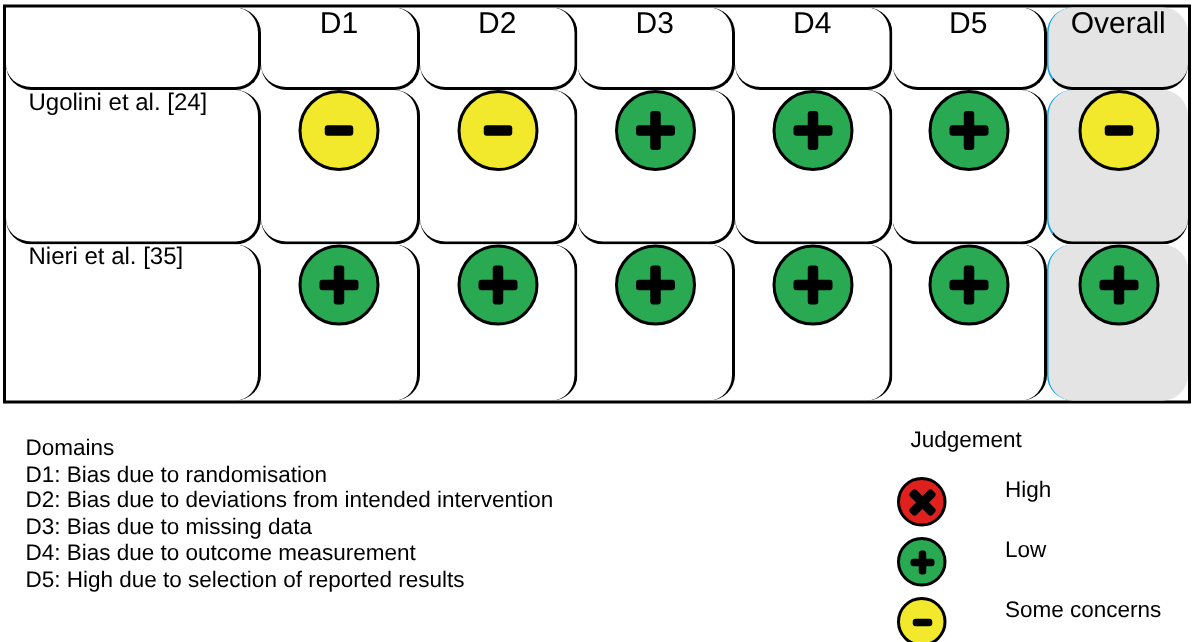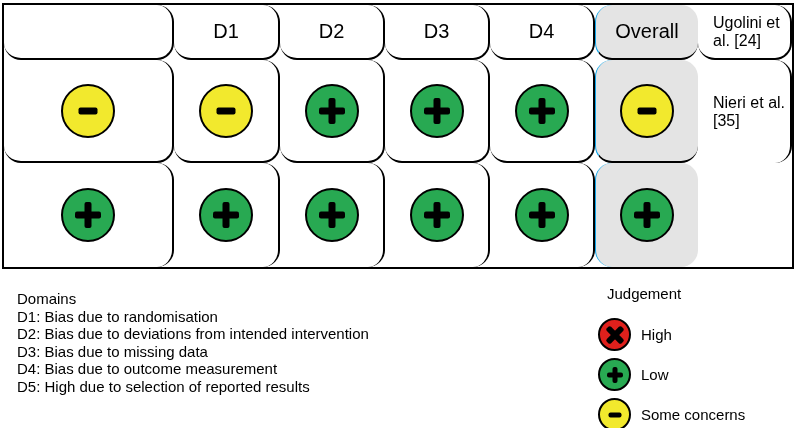--- a/index.html
+++ b/index.html
@@ -16,21 +16,21 @@
     position:absolute;left:2px;top:3px;
     display:grid;
     grid-template-columns:170px 106px 105px 105px 105px 103px 94px;
     grid-template-rows:55px 103px 104px;
     border:2px solid #000;
     background:#fff;
   }
   .cell{
     border-right:2px solid #000;
     border-bottom:2px solid #000;
-    display:flex;align-items:center;justify-content:center;
+    display:flex;align-items:flex-start;justify-content:center;
     box-sizing:border-box;
     border-radius:17px;
   }
   .cell.last-col{border-right:none;}
   .cell.last-row{border-bottom:none;}
   .cell.overall-col{border-left:1px solid #0ea5e9;}
   .header-cell{font-size:20px;}
   .study-cell{justify-content:flex-start;padding-left:15px;font-size:16px;}
   
   .circle{
@@ -57,41 +57,44 @@
   .sm .bar-x2{width:21px;height:6px;transform:translate(-50%,-50%) rotate(-45deg);}
   
   .domains{
     position:absolute;left:17px;top:290px;
     font-size:15px;line-height:17.5px;
   }
   
   .judgement{position:absolute;left:598px;top:286px;}
   .judgement-title{font-size:15px;line-height:16px;margin:0 0 16px 9px;}
   .judgement-items{margin-top:12px;}
-  .judgement-item{display:flex;align-items:center;margin-bottom:7px;}
+  .judgement-item{display:flex;margin-bottom:7px;gap:29px;}
   .judgement-item .jlabel{margin-left:10px;font-size:15px;}
 </style>
 </head>
 <body>
 
 <div class="page">
 
   <div class="rob-table">
       <div class="cell header-cell"></div>
       <div class="cell header-cell">
         <span>D1</span>
       </div>
       <div class="cell header-cell">
         <span>D2</span>
       </div>
       <div class="cell header-cell">
         <span>D3</span>
       </div>
       <div class="cell header-cell">
         <span>D4</span>
+      </div>
+      <div class="cell header-cell">
+        <span>D5</span>
       </div>
       <div class="cell header-cell overall-col last-col" style="background: rgb(228, 228, 228);">
         <span>Overall</span>
       </div>
       <div class="cell study-cell">
         <span>Ugolini et al. [24]</span>
       </div>
       <div class="cell">
         <div class="circle lg" style="background: rgb(242, 233, 45);">
           <span class="bar bar-minus"></span>

